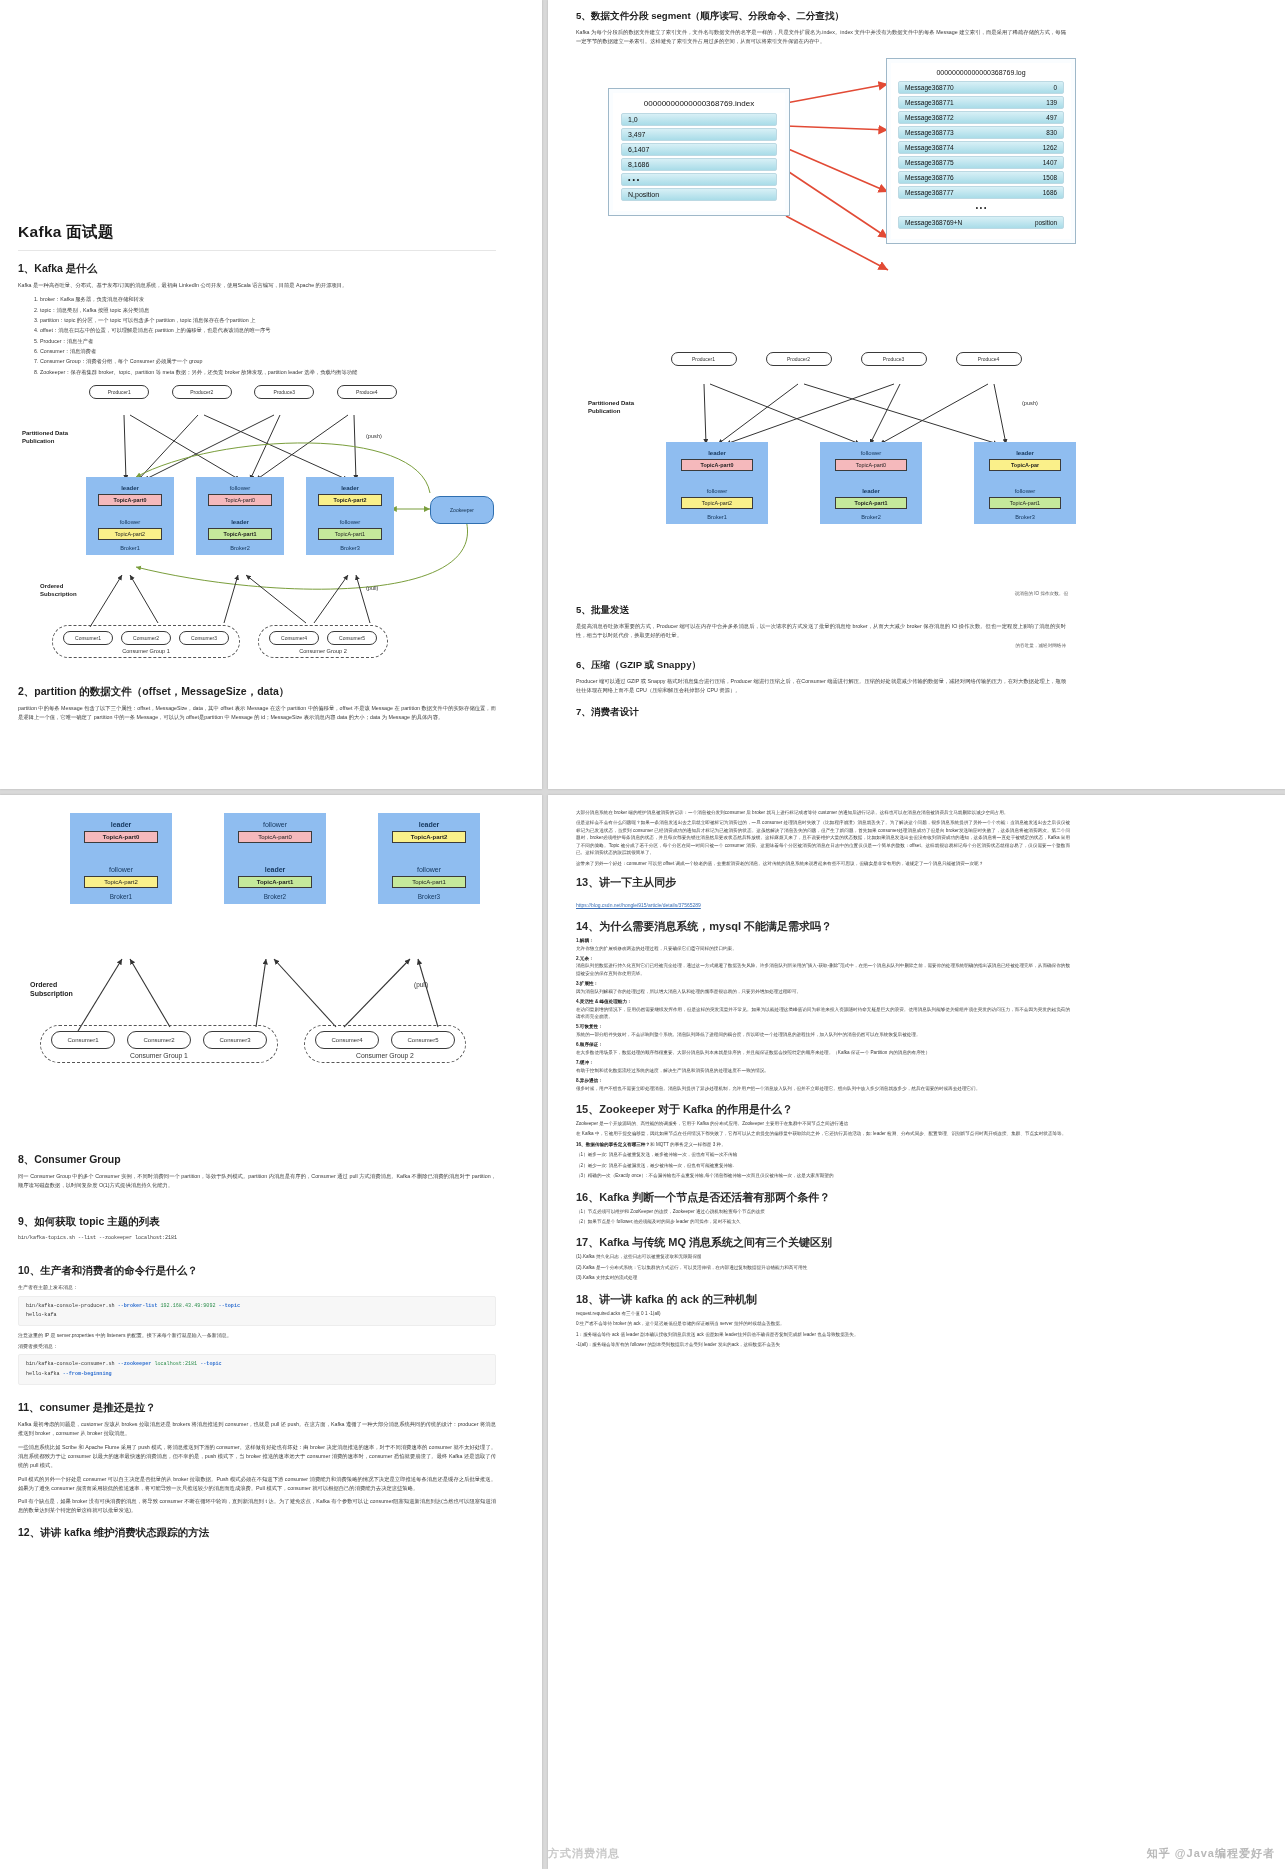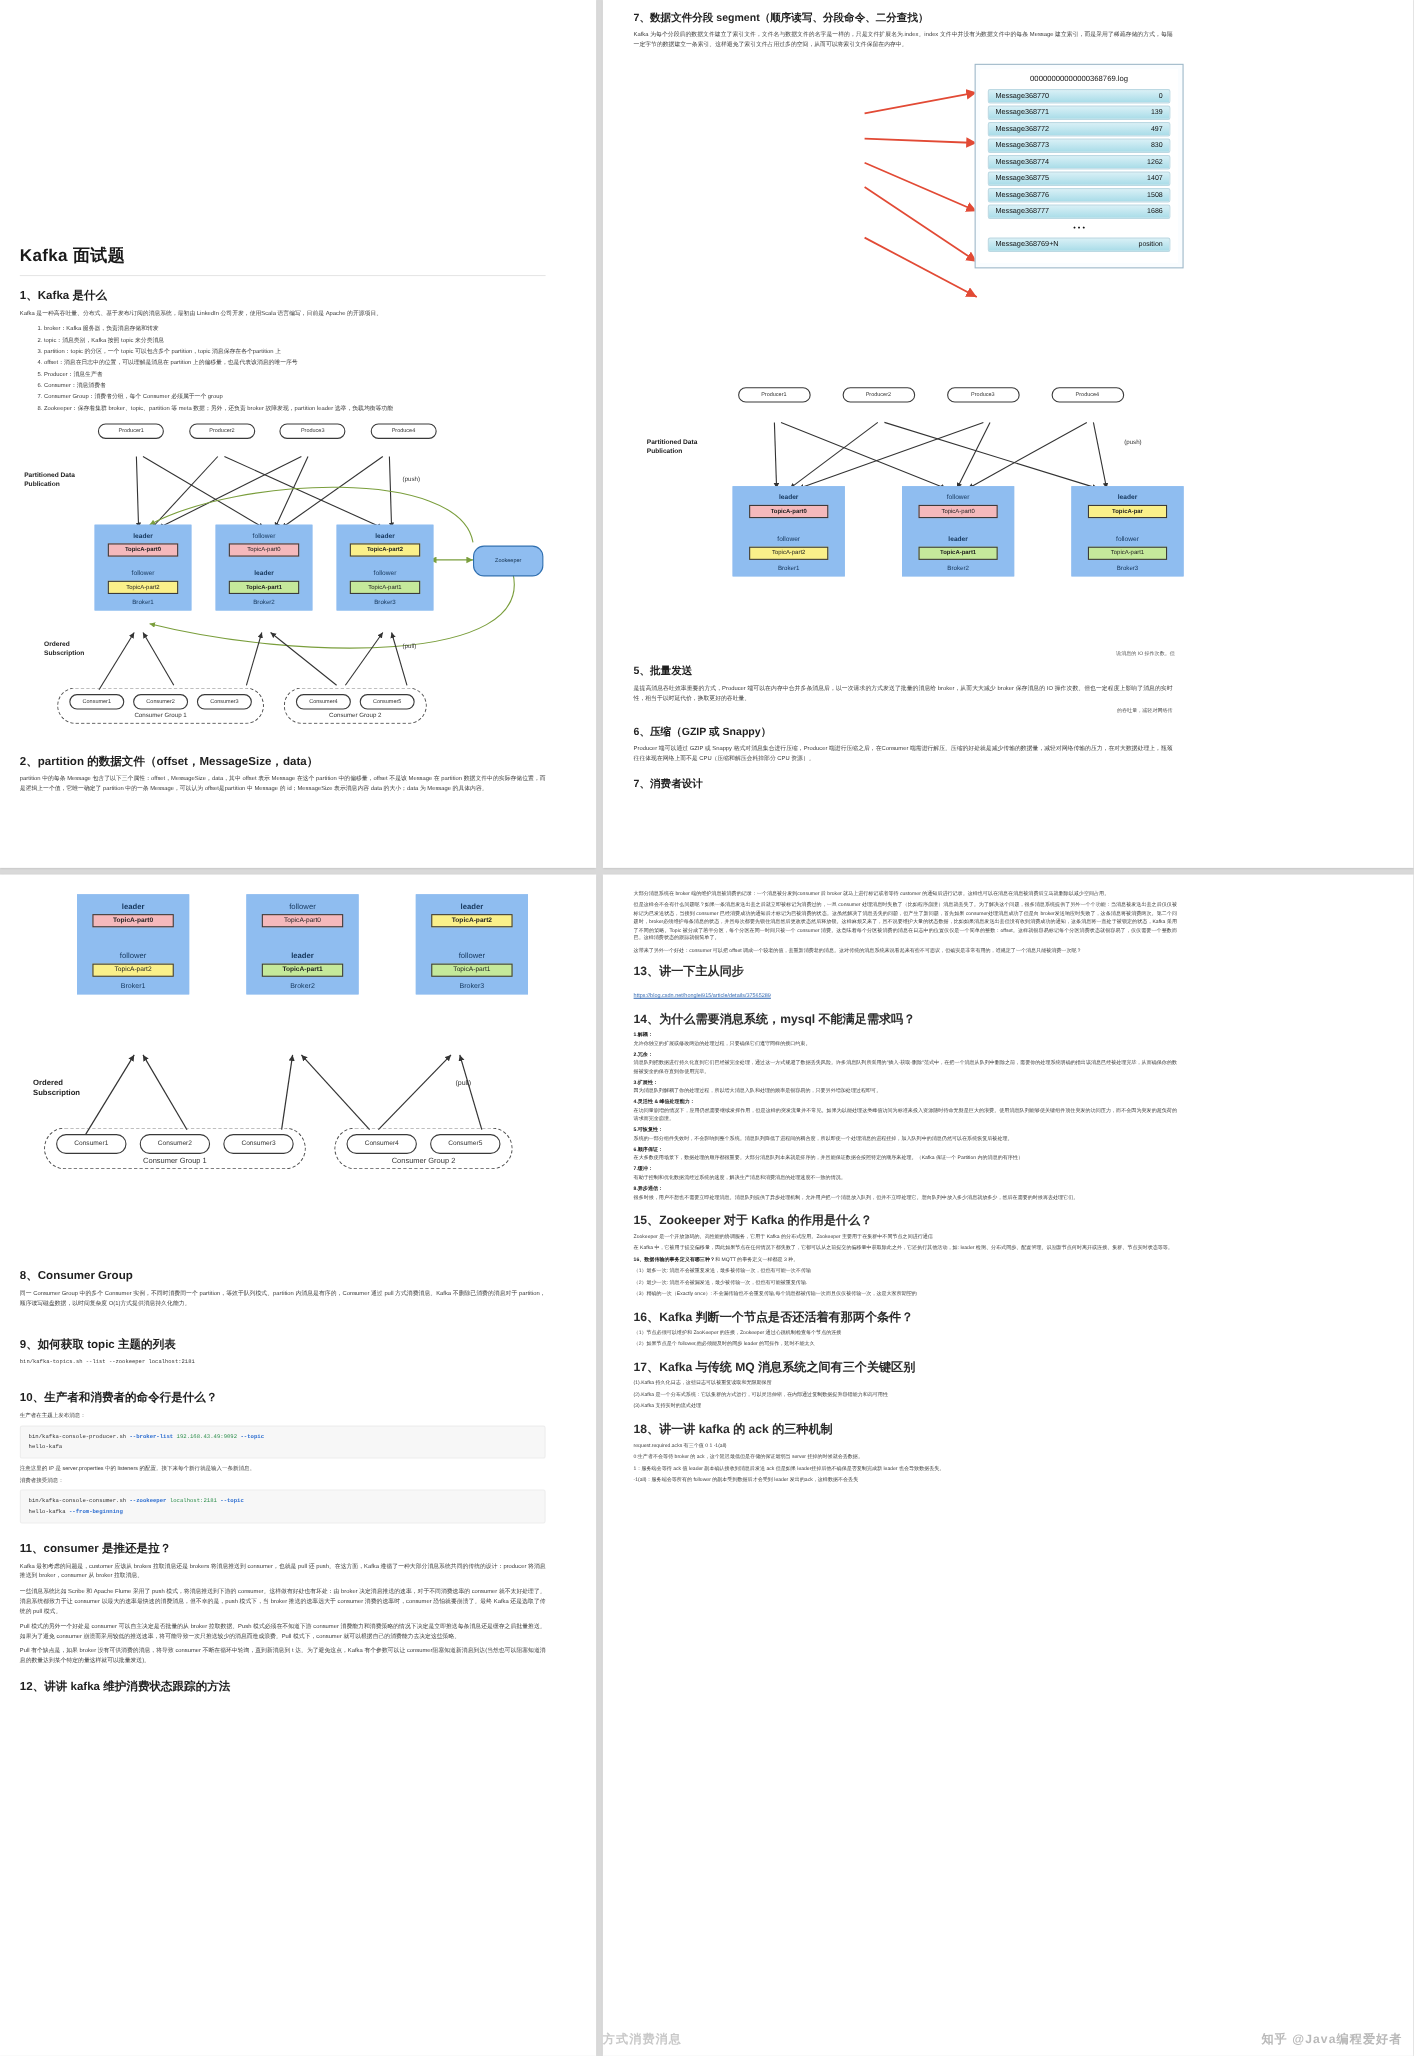--- a/index.html
+++ b/index.html
@@ -241,38 +241,49 @@
     </div>
 
     <div class="doc" style="position:absolute;left:18px;top:685px;width:478px;">
       <h2 class="sec" style="margin-top:0;">2、partition 的数据文件（offset，MessageSize，data）</h2>
       <p class="body">partition 中的每条 Message 包含了以下三个属性：offset，MessageSize，data，其中 offset 表示 Message 在这个 partition 中的偏移量，offset 不是该 Message 在 partition 数据文件中的实际存储位置，而是逻辑上一个值，它唯一确定了 partition 中的一条 Message，可以认为 offset是partition 中 Message 的 id；MessageSize 表示消息内容 data 的大小；data 为 Message 的具体内容。</p>
     </div>
   </div>
 
   <div class="panel">
     <div class="doc" style="position:absolute;left:28px;top:10px;width:490px;">
-      <h2 class="sec" style="margin-top:0;font-size:9.6px;">7、数据文件分段 segment（顺序读写、分段命令、二分查找）</h2>
+      <h2 class="sec" style="margin-top:0;font-size:9.6px;">5、数据文件分段 segment（顺序读写、分段命令、二分查找）</h2>
       <p class="body">Kafka 为每个分段后的数据文件建立了索引文件，文件名与数据文件的名字是一样的，只是文件扩展名为.index。index 文件中并没有为数据文件中的每条 Message 建立索引，而是采用了稀疏存储的方式，每隔一定字节的数据建立一条索引。这样避免了索引文件占用过多的空间，从而可以将索引文件保留在内存中。</p>
     </div>
 
     <div style="position:absolute;left:40px;top:58px;width:485px;height:232px;">
       <svg class="arrows" width="485" height="232">
         <defs>
           <marker id="ar" markerWidth="8" markerHeight="8" refX="6" refY="3" orient="auto">
             <path d="M0,0 L6,3 L0,6 z" fill="#e24a35"></path>
           </marker>
         </defs>
         <line x1="198" y1="45" x2="300" y2="26" stroke="#e24a35" stroke-width="1.6" marker-end="url(#ar)"></line>
         <line x1="198" y1="68" x2="300" y2="72" stroke="#e24a35" stroke-width="1.6" marker-end="url(#ar)"></line>
         <line x1="198" y1="90" x2="300" y2="134" stroke="#e24a35" stroke-width="1.6" marker-end="url(#ar)"></line>
         <line x1="198" y1="112" x2="300" y2="180" stroke="#e24a35" stroke-width="1.6" marker-end="url(#ar)"></line>
         <line x1="198" y1="158" x2="300" y2="212" stroke="#e24a35" stroke-width="1.6" marker-end="url(#ar)"></line>
       </svg>
 
+      <div class="segwrap" style="position:absolute;left:20px;top:30px;width:172px;padding:4px;">
+        <div class="idxbox" style="border:none;">
+          <div class="idxtitle">00000000000000368769.index</div>
+          <div class="idxrow">1,0</div>
+          <div class="idxrow">3,497</div>
+          <div class="idxrow">6,1407</div>
+          <div class="idxrow">8,1686</div>
+          <div class="idxrow">• • •</div>
+          <div class="idxrow">N,position</div>
+        </div>
+      </div>
 
       <div class="segwrap" style="position:absolute;left:298px;top:0px;width:180px;padding:4px;">
         <div class="logbox" style="border:none;">
           <div class="logtitle">00000000000000368769.log</div>
           <div class="logrow">
             <span>Message368770</span>
             <span class="off">0</span>
           </div>
           <div class="logrow">
             <span>Message368771</span>

